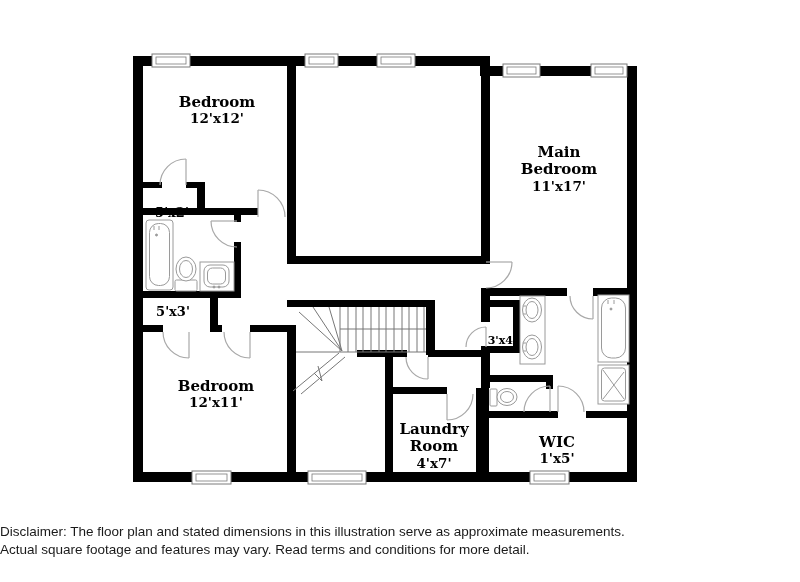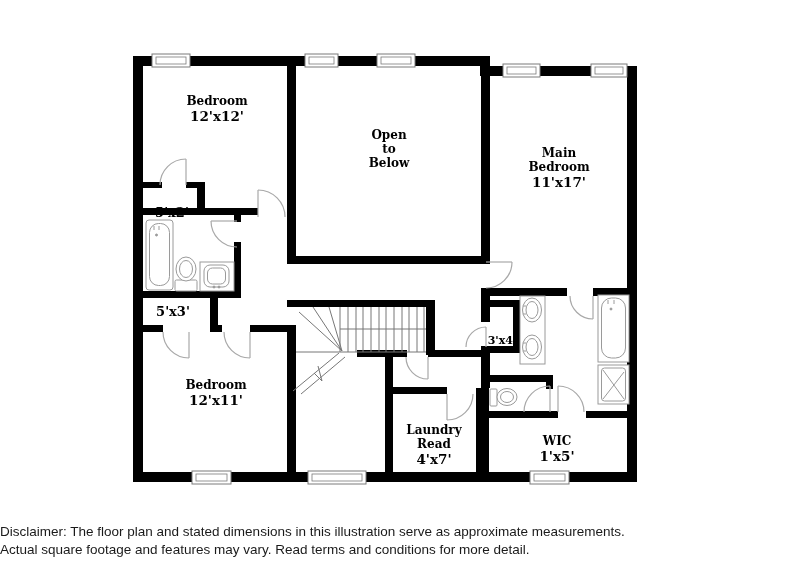--- a/index.html
+++ b/index.html
@@ -1,21 +1,21 @@
 <!DOCTYPE html>
 <html><head>
 <meta charset="utf-8">
 <style>
   html,body{margin:0;padding:0;background:#ffffff;}
   .stage{position:relative;width:800px;height:582px;background:#ffffff;overflow:hidden;
          font-family:"DejaVu Serif","Liberation Serif",serif;}
   .plan-svg{position:absolute;left:0;top:0;}
   .lbl{position:absolute;transform:translate(-50%,-50%);text-align:center;color:#000;
        font-weight:700;line-height:1.15;white-space:nowrap;}
-  .lbl .big{font-size:12px;}
+  .lbl .big{font-size:15px;}
   .lbl .dims{font-size:13.5px;}
   .lbl-sm{font-size:13px;}
   .lbl-xs{font-size:11px;}
   .disclaimer{position:absolute;left:0;top:523px;width:100%;color:#1a1a1a;
               font-family:Liberation Sans, sans-serif;font-size:13.5px;line-height:1.35;}
 </style>
 </head>
 <body>
 
 <div class="stage">
@@ -243,25 +243,20 @@
         <ellipse cx="507" cy="397" rx="6.5" ry="5.5"></ellipse>
       </g>
     </g>
   </svg>
 
   <div class="lbl" style="left:217px;top:110px">
     <div class="big">Bedroom</div>
     <div class="dims">12'x12'</div>
   </div>
 
-  <div class="lbl" style="left:389px;top:150px">
-    <div class="big">Open</div>
-    <div class="big">to</div>
-    <div class="big">Below</div>
-  </div>
 
   <div class="lbl" style="left:559px;top:169px">
     <div class="big">Main</div>
     <div class="big">Bedroom</div>
     <div class="dims">11'x17'</div>
   </div>
 
   <div class="lbl lbl-sm" style="left:172px;top:213px">
     <div>5'x2'</div>
   </div>
@@ -270,21 +265,21 @@
     <div>5'x3'</div>
   </div>
 
   <div class="lbl" style="left:216px;top:394px">
     <div class="big">Bedroom</div>
     <div class="dims">12'x11'</div>
   </div>
 
   <div class="lbl" style="left:434px;top:446px">
     <div class="big">Laundry</div>
-    <div class="big">Read</div>
+    <div class="big">Room</div>
     <div class="dims">4'x7'</div>
   </div>
 
   <div class="lbl lbl-xs" style="left:502px;top:341px">
     <div>3'x4'</div>
   </div>
 
   <div class="lbl" style="left:557px;top:450px">
     <div class="big">WIC</div>
     <div class="dims">1'x5'</div>

